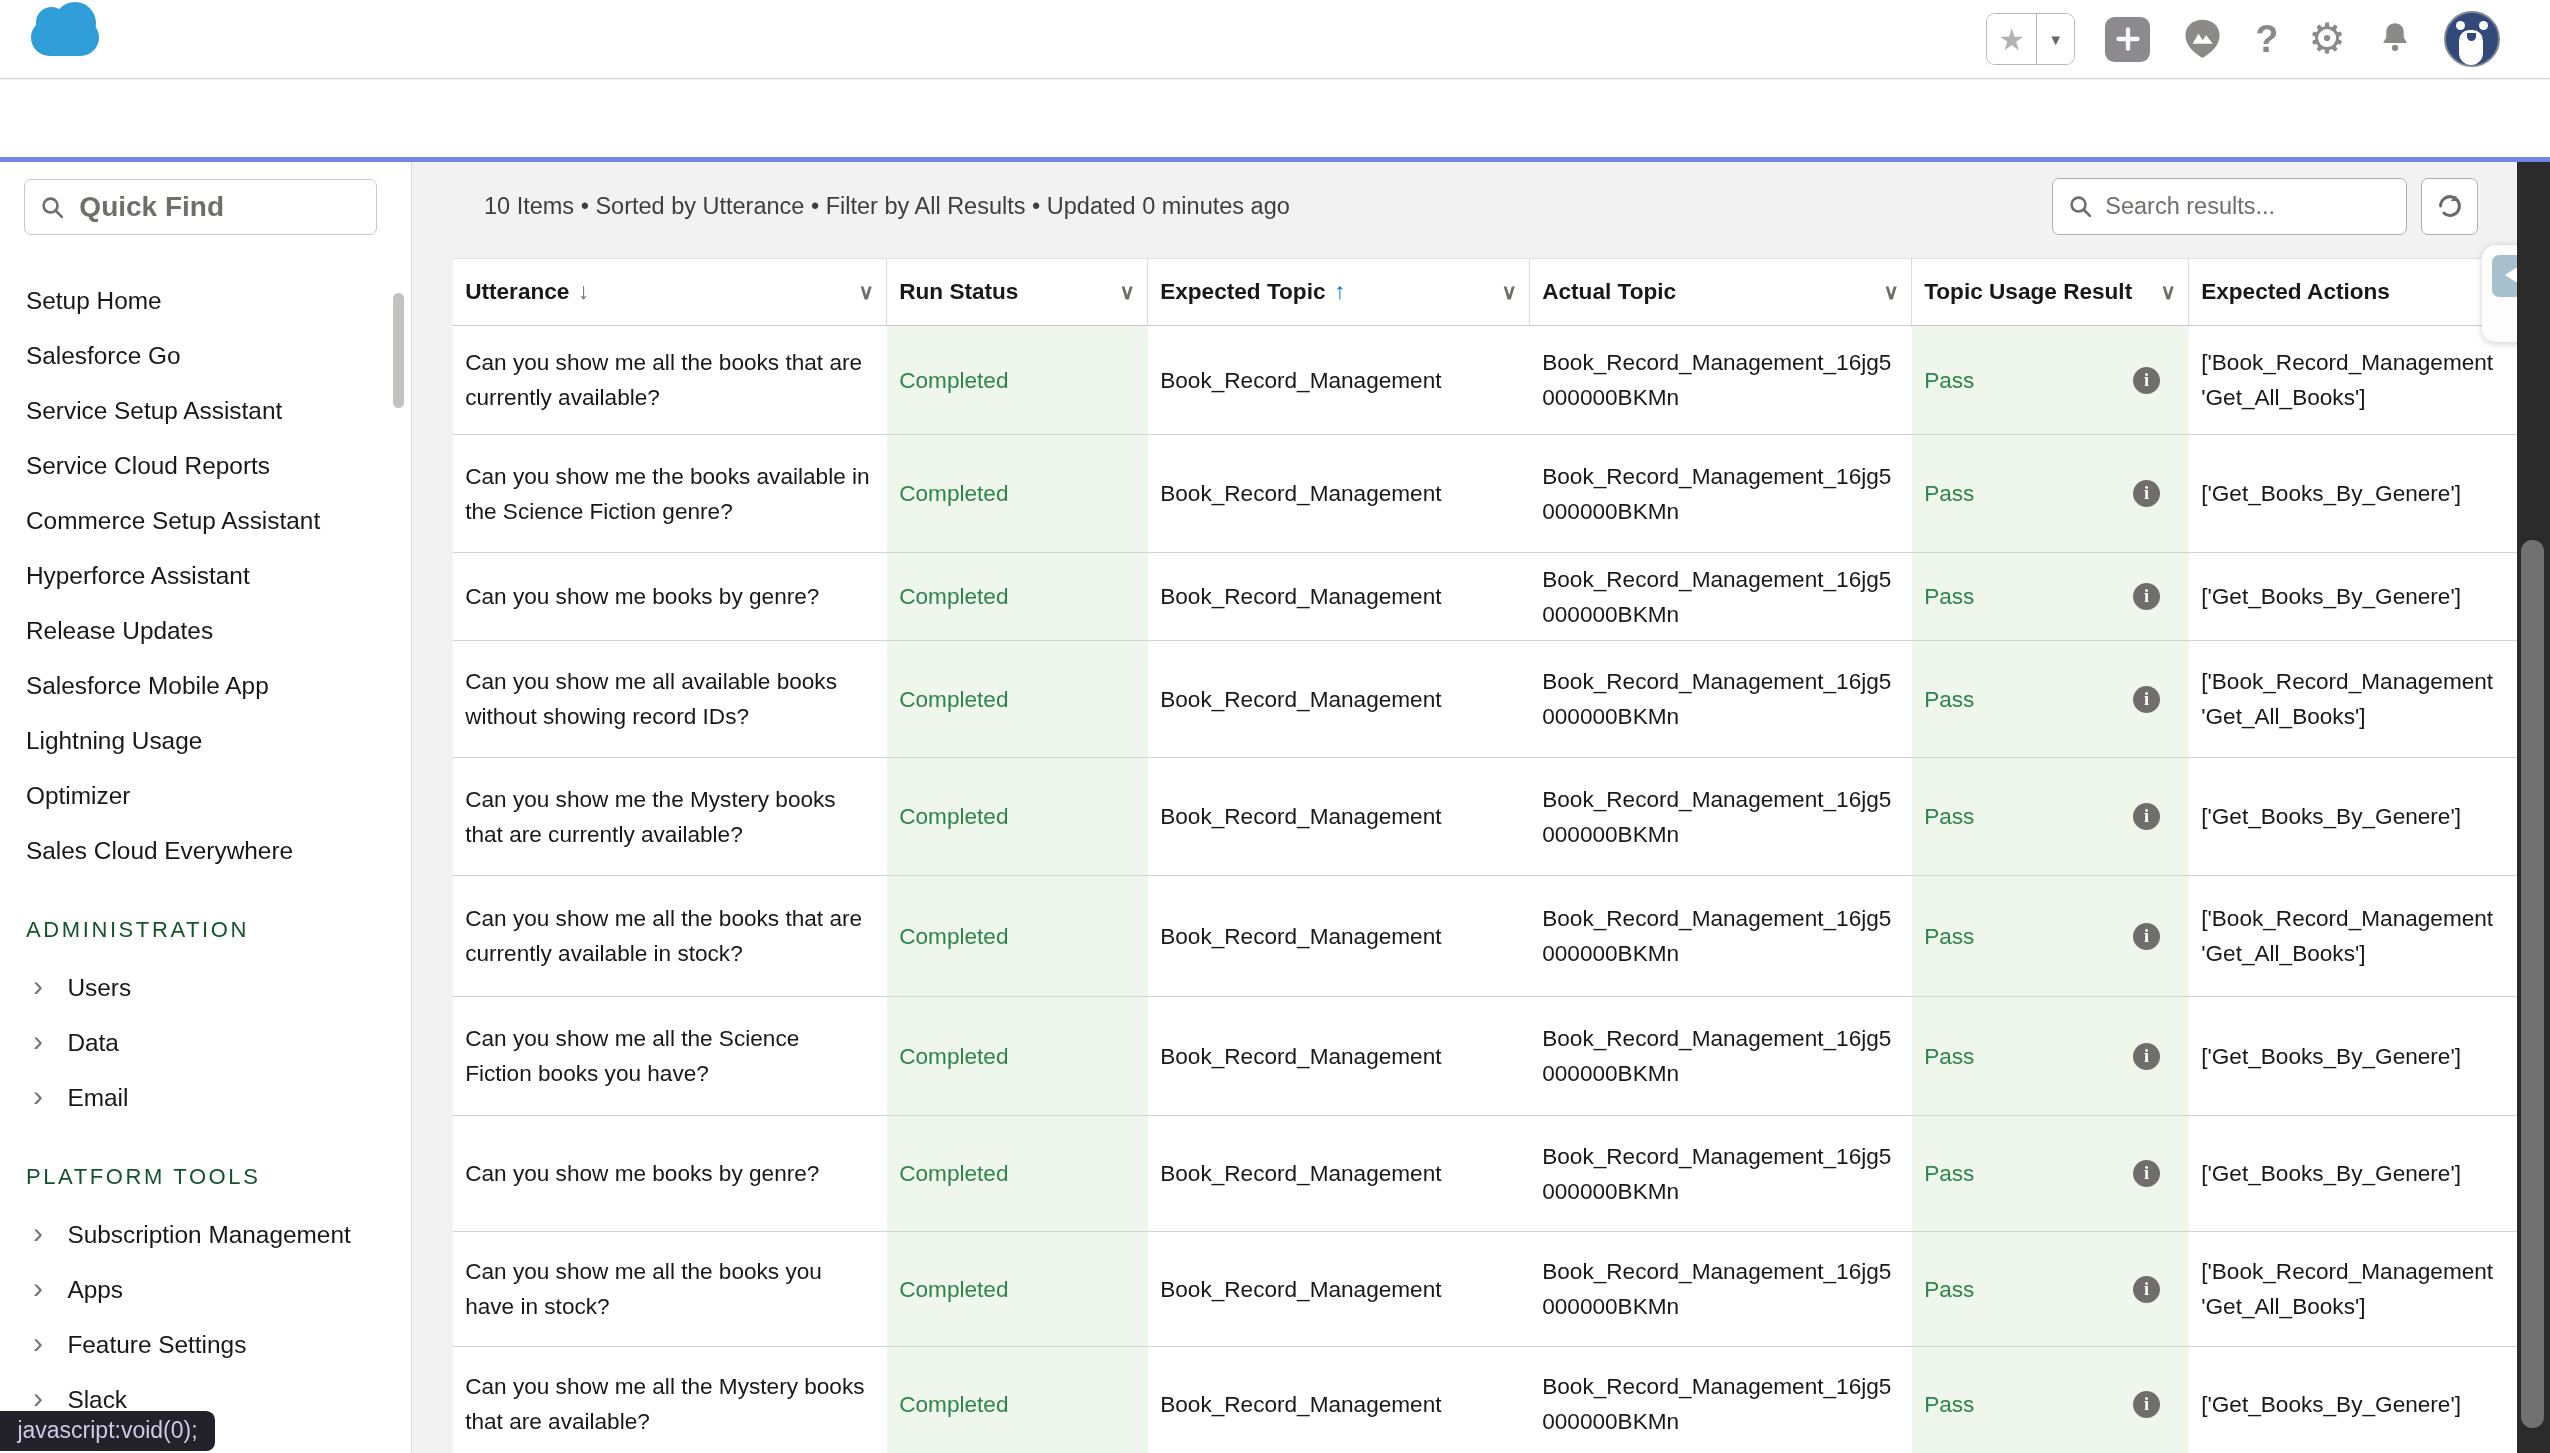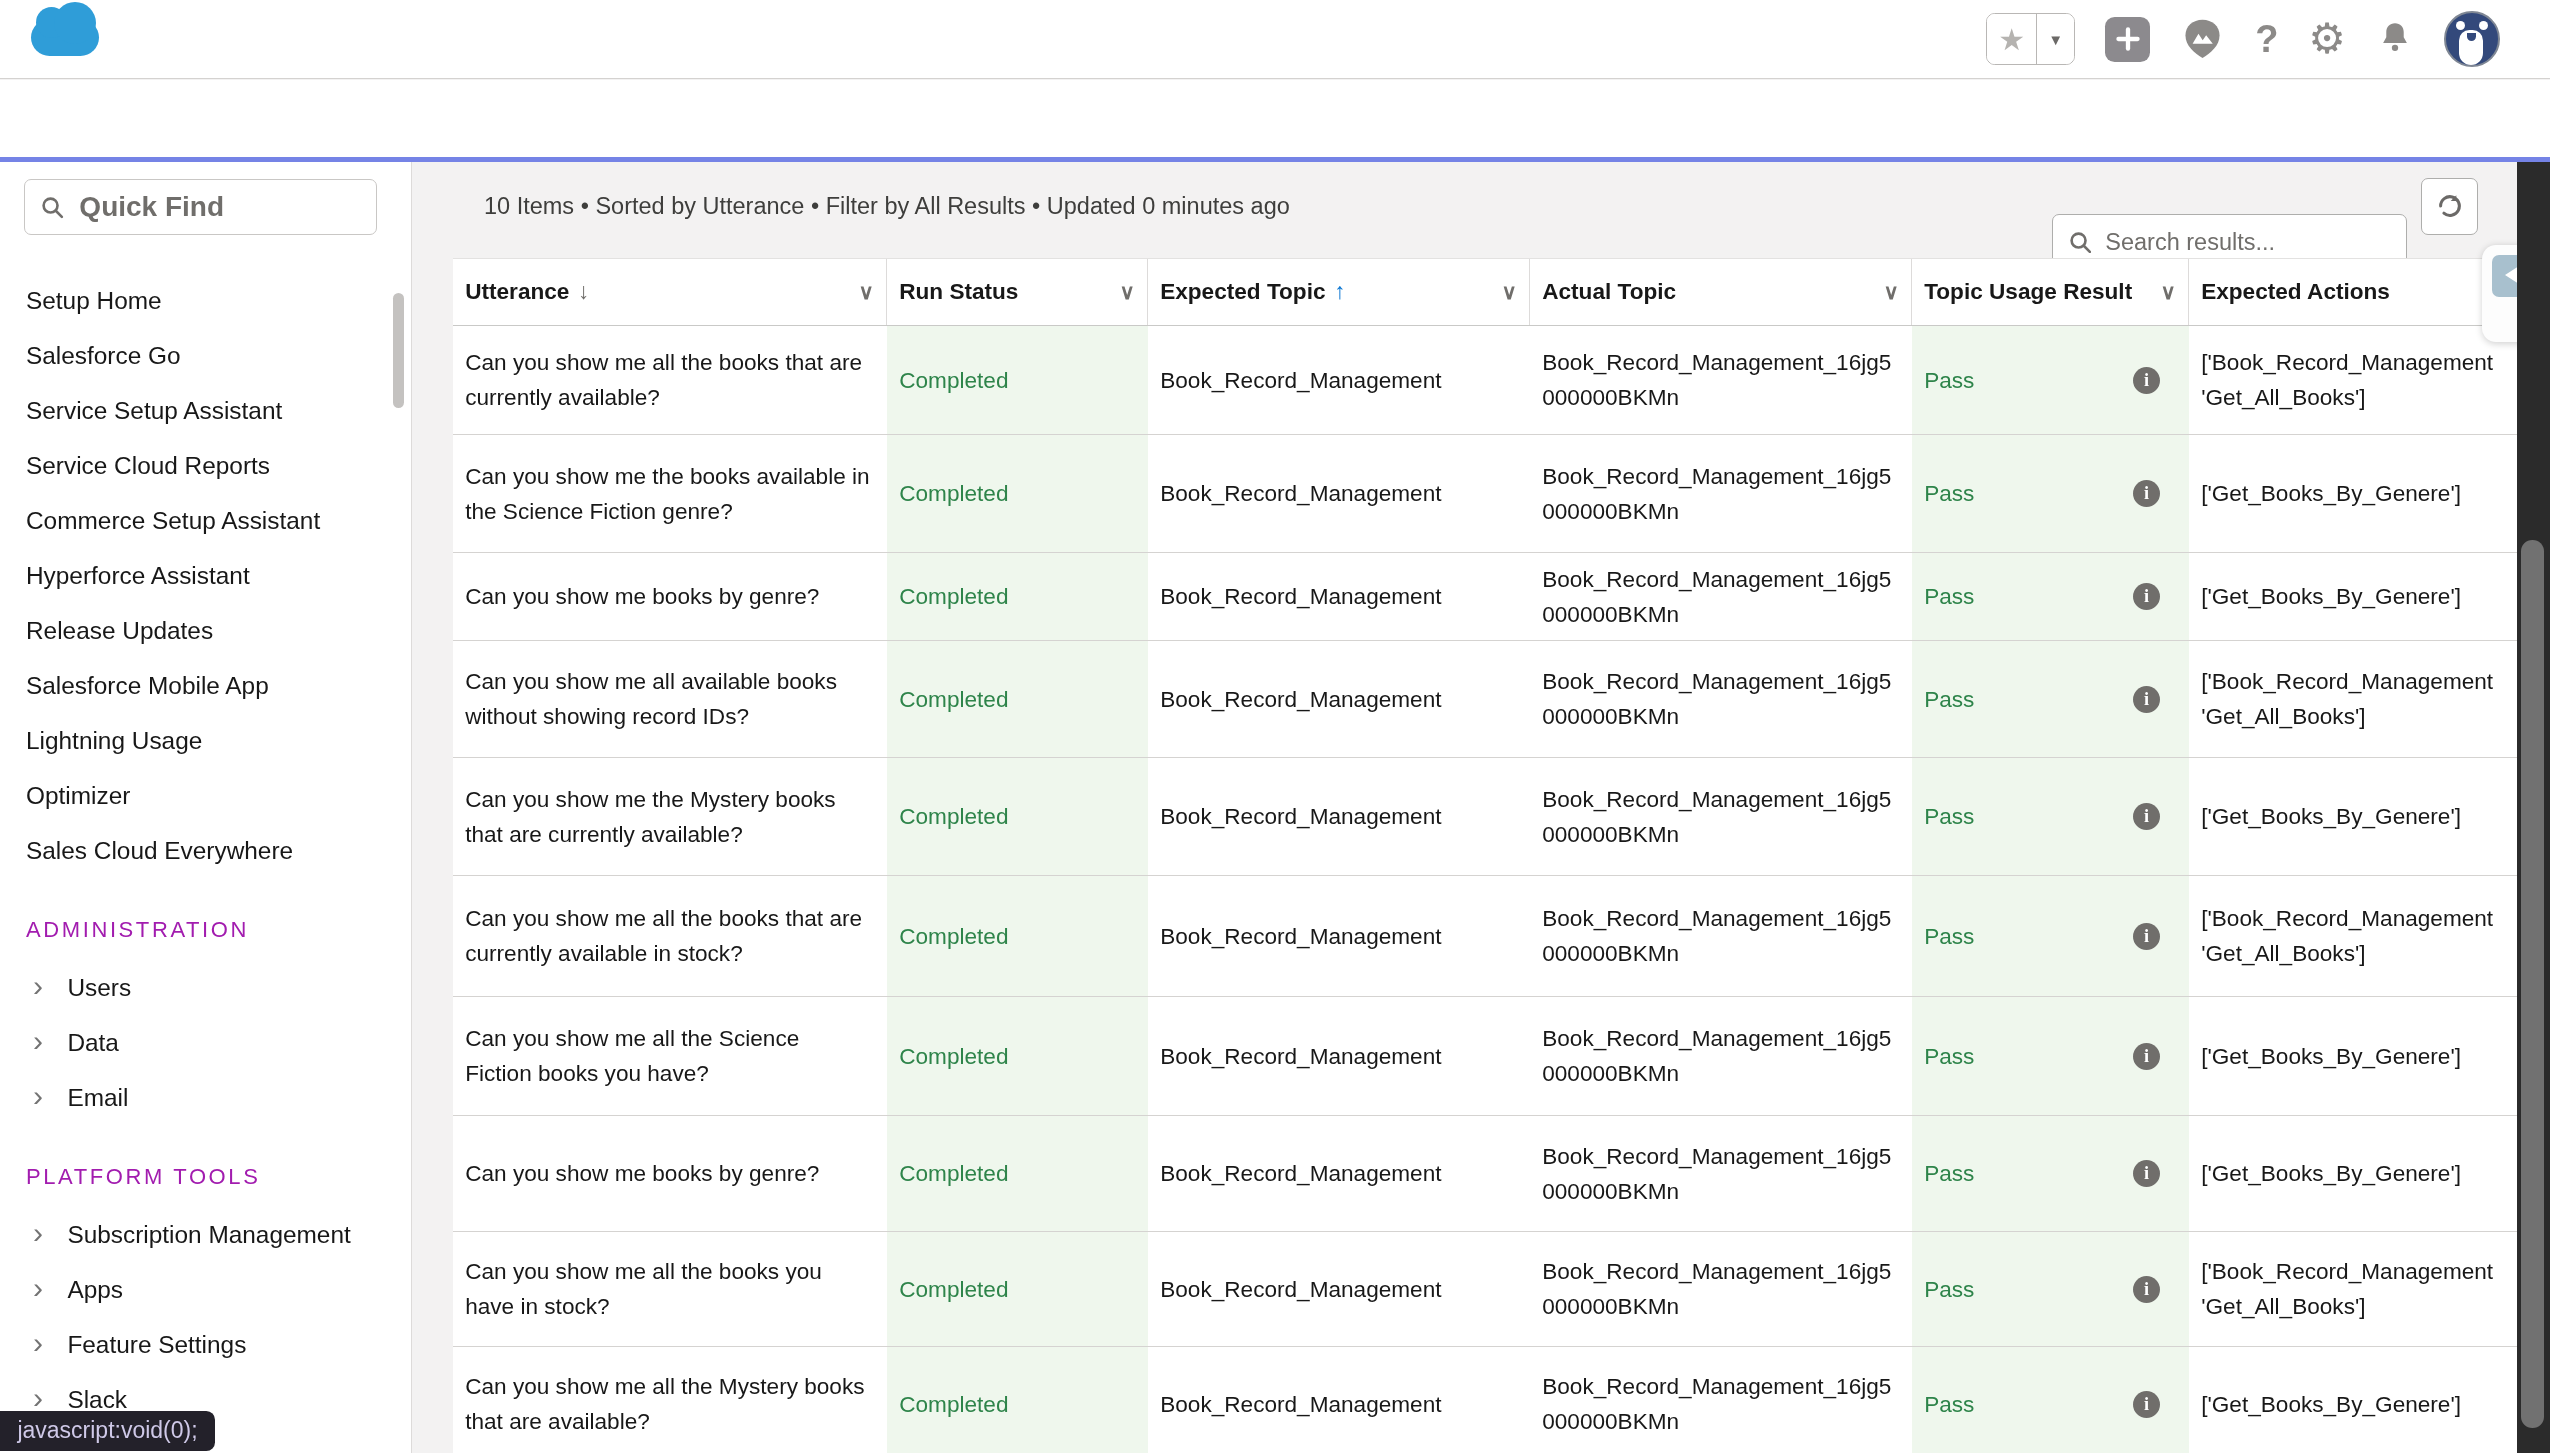--- a/index.html
+++ b/index.html
@@ -44,30 +44,30 @@
   .tab-om{left:332px;width:244px;border-right:1.7px solid #d9d9d9;gap:14px;}
   .tab-om .chev-down{color:#706e6b;font-size:19px;}
 
   
   .sidebar{position:absolute;left:0;top:162px;width:411px;height:1292px;background:#fff;border-right:1.7px solid #dddbda;z-index:5;}
   .quickfind{position:absolute;left:24.4px;top:17.4px;width:353px;height:56px;border:1.7px solid #c9c7c5;border-radius:7px;
              display:flex;align-items:center;gap:15.7px;padding:0 15.7px;box-sizing:border-box;background:#fff;}
   .quickfind .ph{color:#706e6b;font-size:28px;font-weight:bold;}
   .side-list{position:absolute;left:0;top:111px;width:409px;}
   .side-item{height:55px;display:flex;align-items:center;padding-left:26px;font-size:24.4px;color:#181818;}
-  .side-heading{height:61px;display:flex;align-items:center;padding-left:26px;font-size:22px;letter-spacing:2.6px;color:#a21caf;margin-top:21px;}
+  .side-heading{height:61px;display:flex;align-items:center;padding-left:26px;font-size:22px;letter-spacing:2.6px;color:#14532d;margin-top:21px;}
   .side-item.has-chev{padding-left:33px;gap:24.4px;}
   .side-item .chev{color:#747474;font-size:30px;line-height:1;transform:translateY(-1.7px);}
   .side-scroll-thumb{position:absolute;left:393px;top:131px;width:11.3px;height:115px;background:#c4c2c0;border-radius:6.1px;}
 
   
   .content-header{position:absolute;left:453px;top:162px;width:2065px;height:96px;}
   .summary{position:absolute;left:31px;top:31px;font-size:23.5px;color:#3e3e3c;}
   .results-search{position:absolute;right:111px;top:15.7px;width:355px;height:57px;border:1.7px solid #aeaeac;border-radius:7px;background:#fff;
-                  display:flex;align-items:center;gap:14px;padding:0 15.7px;box-sizing:border-box;margin-top:36px;}
+                  display:flex;align-items:center;gap:14px;padding:0 15.7px;box-sizing:border-box;}
   .results-search .ph{color:#706e6b;font-size:23.5px;}
   .refresh-btn{position:absolute;right:40px;top:15.7px;width:57px;height:57px;border:1.7px solid #aeaeac;border-radius:7px;background:#fff;
                display:flex;align-items:center;justify-content:center;box-sizing:border-box;}
 
   
   .table{position:absolute;left:453px;top:258px;width:2065px;background:#fff;}
   .thead{display:grid;grid-template-columns:434px 261px 382px 382px 277px auto;height:66px;background:#fff;
          border-bottom:1.7px solid #c9c9c7;border-top:0.9px solid #e3e2e1;}
   .th{display:flex;align-items:center;padding:0 12.2px;font-weight:700;font-size:22.6px;border-right:1.7px solid #dddbda;box-sizing:border-box;}
   .th:last-child{border-right:none;}

